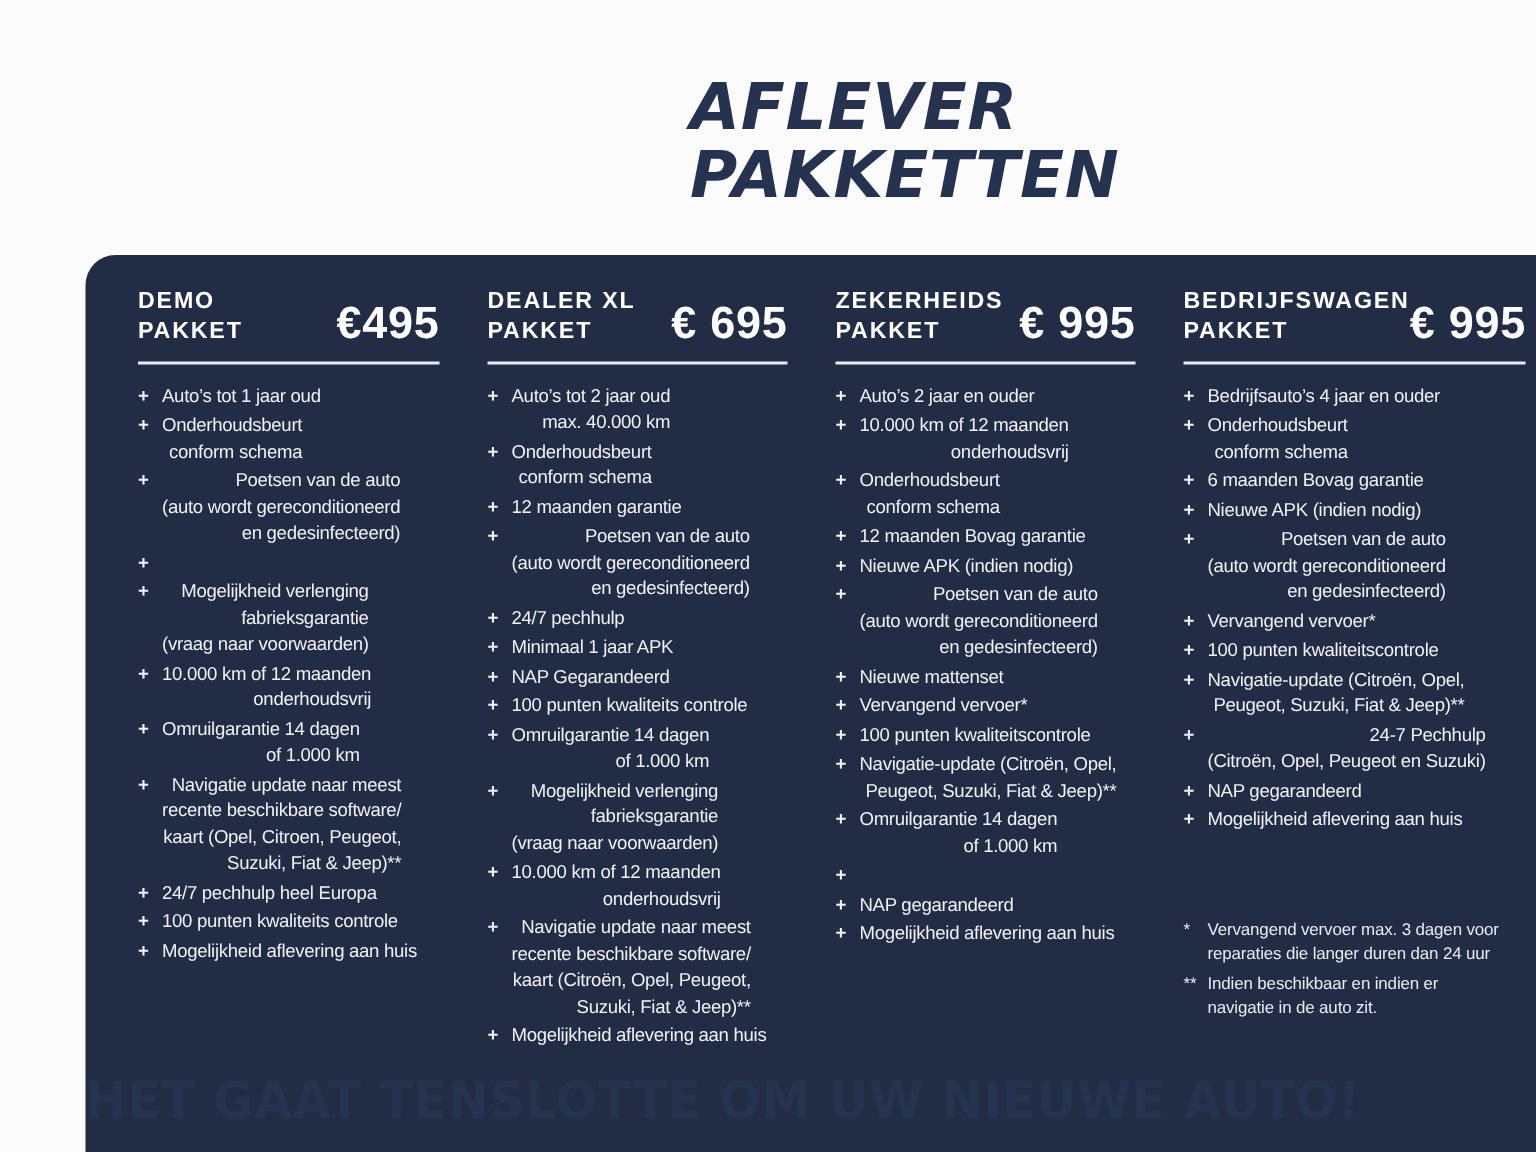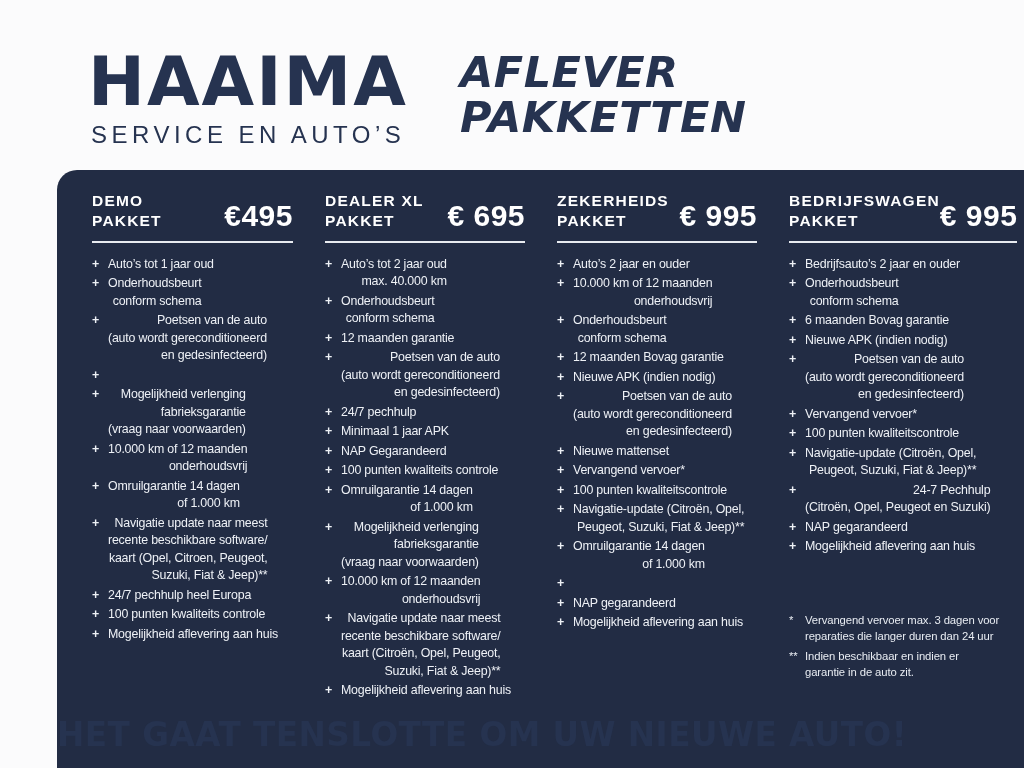--- a/index.html
+++ b/index.html
@@ -77,24 +77,20 @@
     color:var(--navy);
     transform:scaleX(0.96); transform-origin:left center;
     white-space:nowrap;
   }
 </style>
 </head>
 <body style="--navy: #263350; --panel: #222c44;">
 
 <div class="page">
 
-  <div class="brand">
-    <div class="brand-name">HAAIMA</div>
-    <div class="brand-tagline">SERVICE EN AUTO’S</div>
-  </div>
 
   <h1 class="page-title">AFLEVER
 PAKKETTEN</h1>
 
   <section class="panel" id="panel">
       <div class="col c0">
         <div class="pkg-header">
           <div class="pkg-title">DEMO
 PAKKET</div>
           <div class="pkg-price">€495</div>
@@ -299,21 +295,21 @@
       <div class="vdivider"></div>
       <div class="col c3">
         <div class="pkg-header">
           <div class="pkg-title">BEDRIJFSWAGEN
 PAKKET</div>
           <div class="pkg-price">€ 995</div>
         </div>
         <div class="pkg-hr"></div>
         <div class="item">
           <span class="plus">+</span>
-          <span class="txt">Bedrijfsauto’s 2 jaar en ouder</span>
+          <span class="txt">Bedrijfsauto’s 4 jaar en ouder</span>
         </div>
         <div class="item">
           <span class="plus">+</span>
           <span class="txt">Onderhoudsbeurt
 conform schema</span>
         </div>
         <div class="item">
           <span class="plus">+</span>
           <span class="txt">6 maanden Bovag garantie</span>
         </div>
@@ -355,21 +351,21 @@
         </div>
         <div class="footnotes">
           <div class="footnote">
             <span class="mark">*</span>
             <span class="txt">Vervangend vervoer max. 3 dagen voor
 reparaties die langer duren dan 24 uur</span>
           </div>
           <div class="footnote">
             <span class="mark">**</span>
             <span class="txt">Indien beschikbaar en indien er
-garantie in de auto zit.</span>
+navigatie in de auto zit.</span>
           </div>
         </div>
       </div>
     </section>
 
   <div class="footer-tagline">HET GAAT TENSLOTTE OM UW NIEUWE AUTO!</div>
 
 </div>
 
 </body></html>

